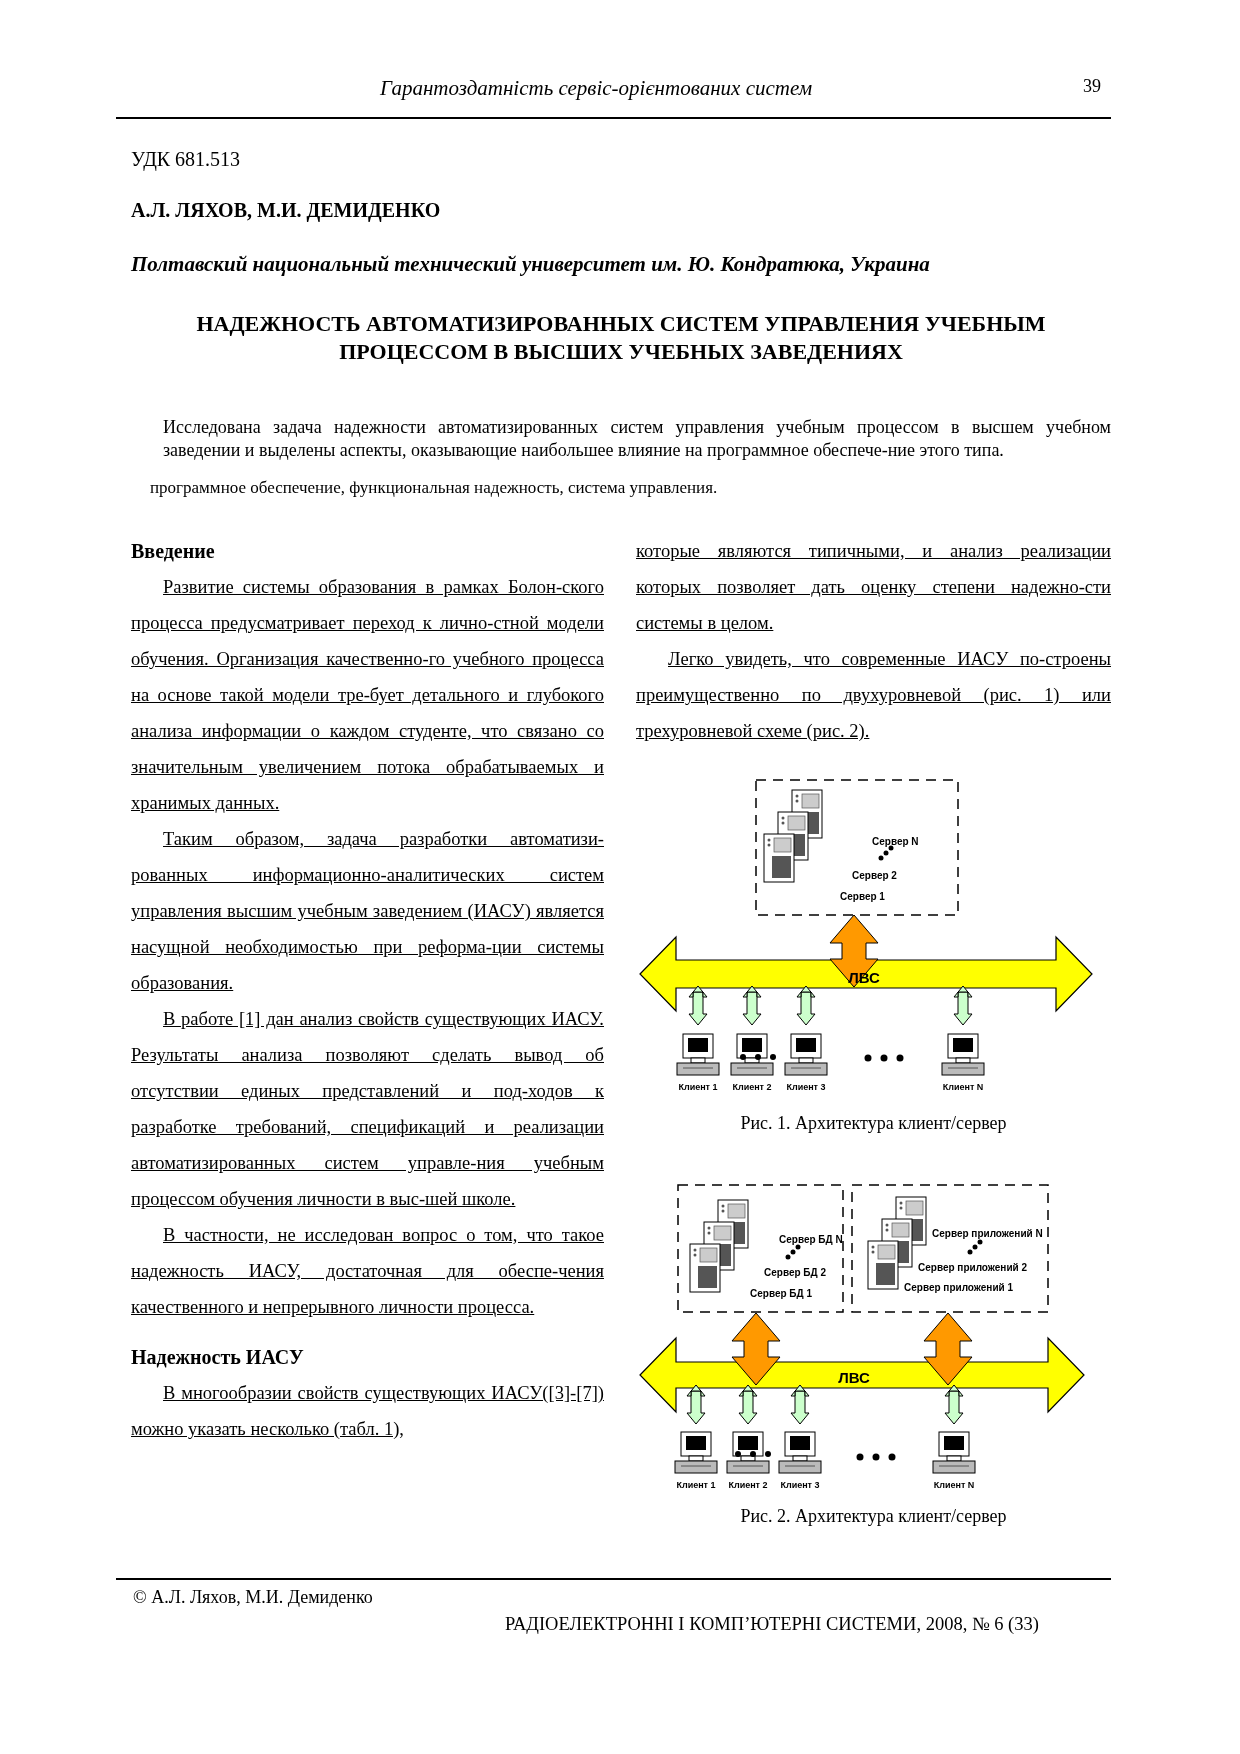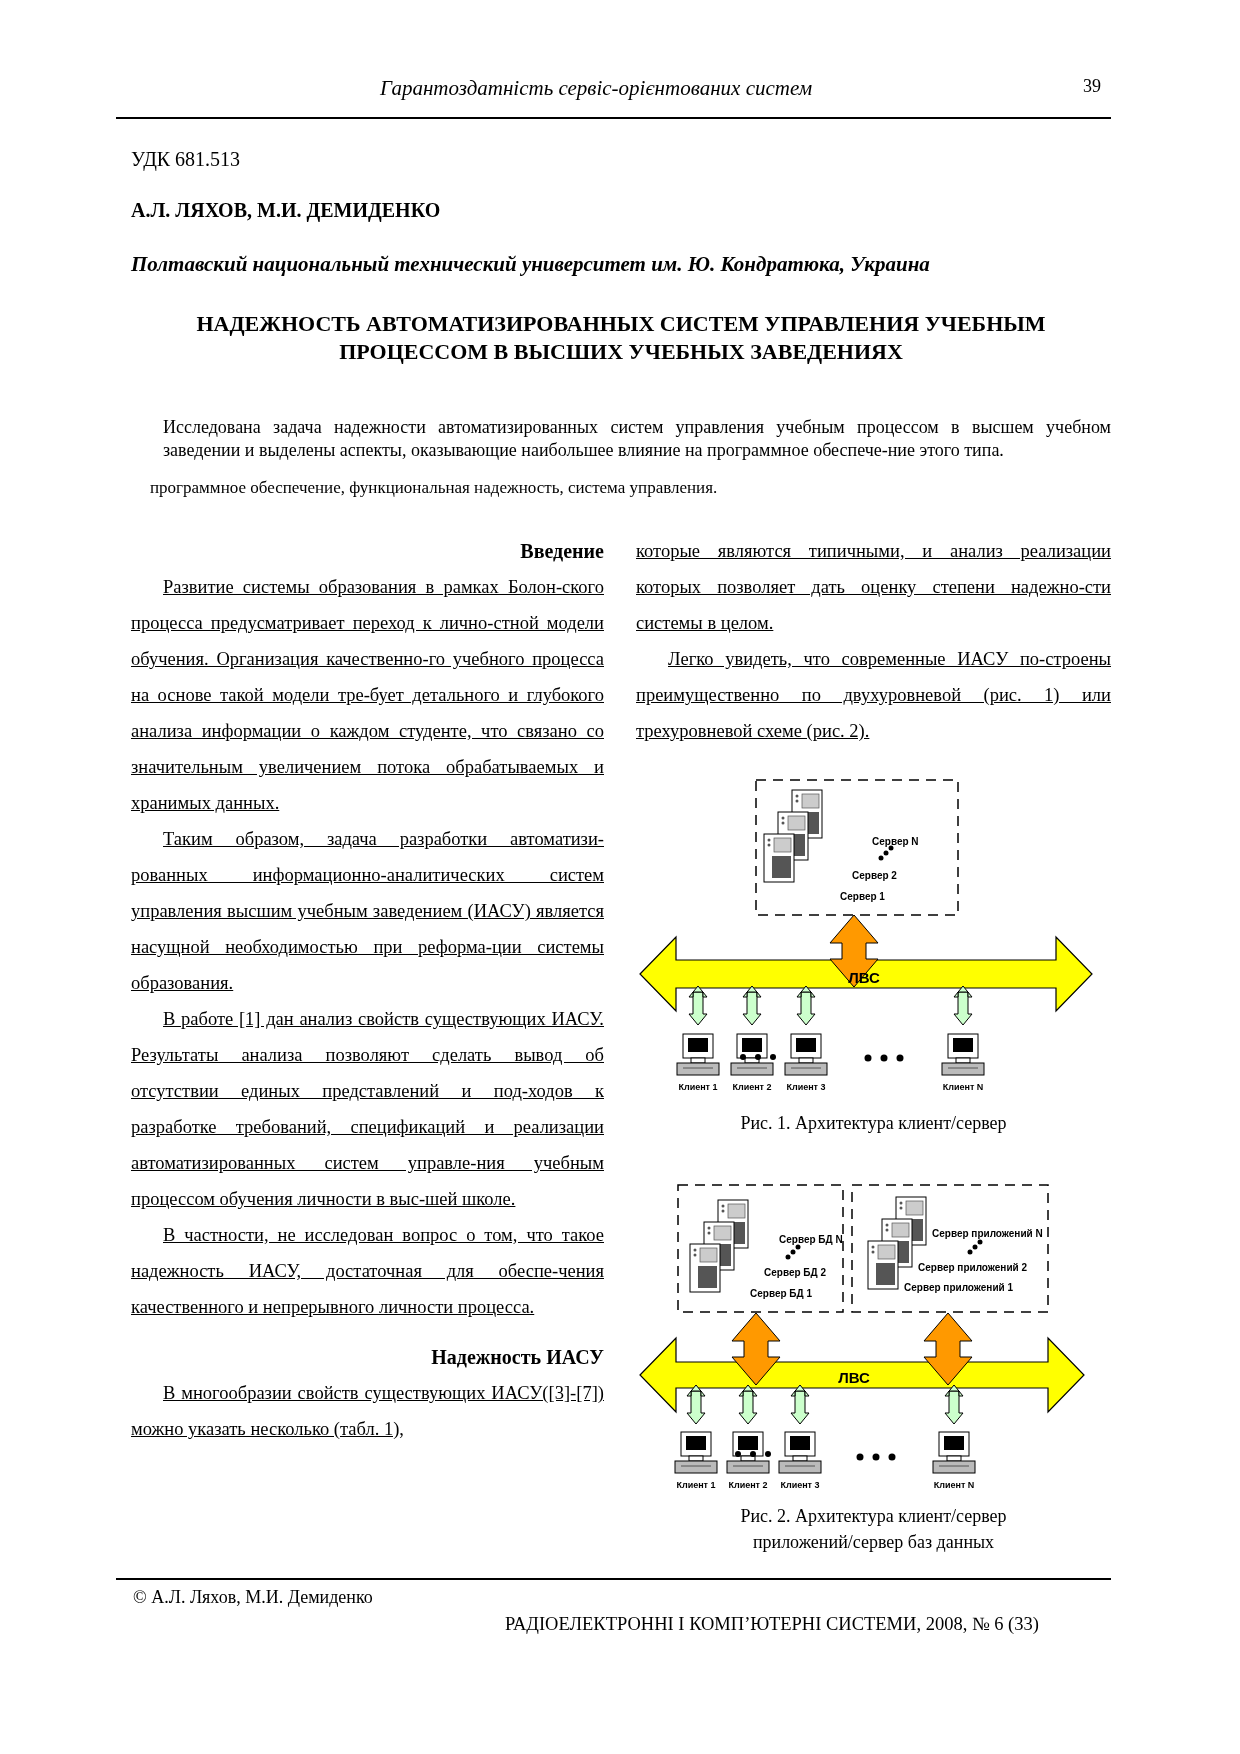--- a/index.html
+++ b/index.html
@@ -10,21 +10,21 @@
   .rule{height:2px;background:#000;}
   .udk{left:131px;top:148px;font-size:20px;}
   .authors{left:131px;top:199px;font-size:20px;font-weight:bold;}
   .affil{left:131px;top:252px;font-size:21px;font-weight:bold;font-style:italic;}
   .title{left:131px;top:302px;width:980px;text-align:center;font-size:22px;font-weight:bold;line-height:28px;margin-top:8px;}
   .abstract{left:163px;top:383px;width:948px;font-size:18px;line-height:23px;text-align:justify;margin-top:33px;}
   .keywords{left:150px;top:478px;font-size:17px;font-weight:normal;}
   .col{font-size:18.5px;line-height:36px;text-align:justify;}
   .col p{margin:0;text-indent:32px;text-decoration:underline;}
   .col p.noind{text-indent:0;}
-  .col h3{margin:0;text-align:right;font-size:20px;font-weight:bold;line-height:36px;}
+  .col h3{margin:0;text-align:left;font-size:20px;font-weight:bold;line-height:36px;}
   .left{left:131px;top:533px;width:473px;}
   .right{left:636px;top:533px;width:475px;}
   .caption{font-size:18px;text-align:center;line-height:26px;}
   .copy{left:133px;top:1587px;font-size:18px;}
   .journal{left:505px;top:1614px;font-size:18.5px;}
   svg text{font-family:"Liberation Sans","DejaVu Sans",sans-serif;font-weight:bold;}
 </style>
 </head>
 <body>
 
@@ -157,18 +157,17 @@
   <circle cx="224" cy="282" r="3.5"></circle>
     <circle cx="240" cy="282" r="3.5"></circle>
     <circle cx="256" cy="282" r="3.5"></circle>
   <text x="60" y="313" font-size="9" text-anchor="middle">Клиент 1</text>
   <text x="112" y="313" font-size="9" text-anchor="middle">Клиент 2</text>
   <text x="164" y="313" font-size="9" text-anchor="middle">Клиент 3</text>
   <text x="318" y="313" font-size="9" text-anchor="middle">Клиент N</text>
 </svg>
 <div class="abs caption" style="left:636px;top:1503px;width:475px;">
   <div>Рис. 2. Архитектура клиент/сервер</div>
-  <div>приложений/сервер баз данных</div>
 </div>
 
 <div class="abs rule" style="left:116px;top:1578px;width:995px;"></div>
 <div class="abs copy">© А.Л. Ляхов, М.И. Демиденко</div>
 <div class="abs journal">РАДІОЕЛЕКТРОННІ І КОМП’ЮТЕРНІ СИСТЕМИ, 2008, № 6 (33)</div>
 
 </body></html>

